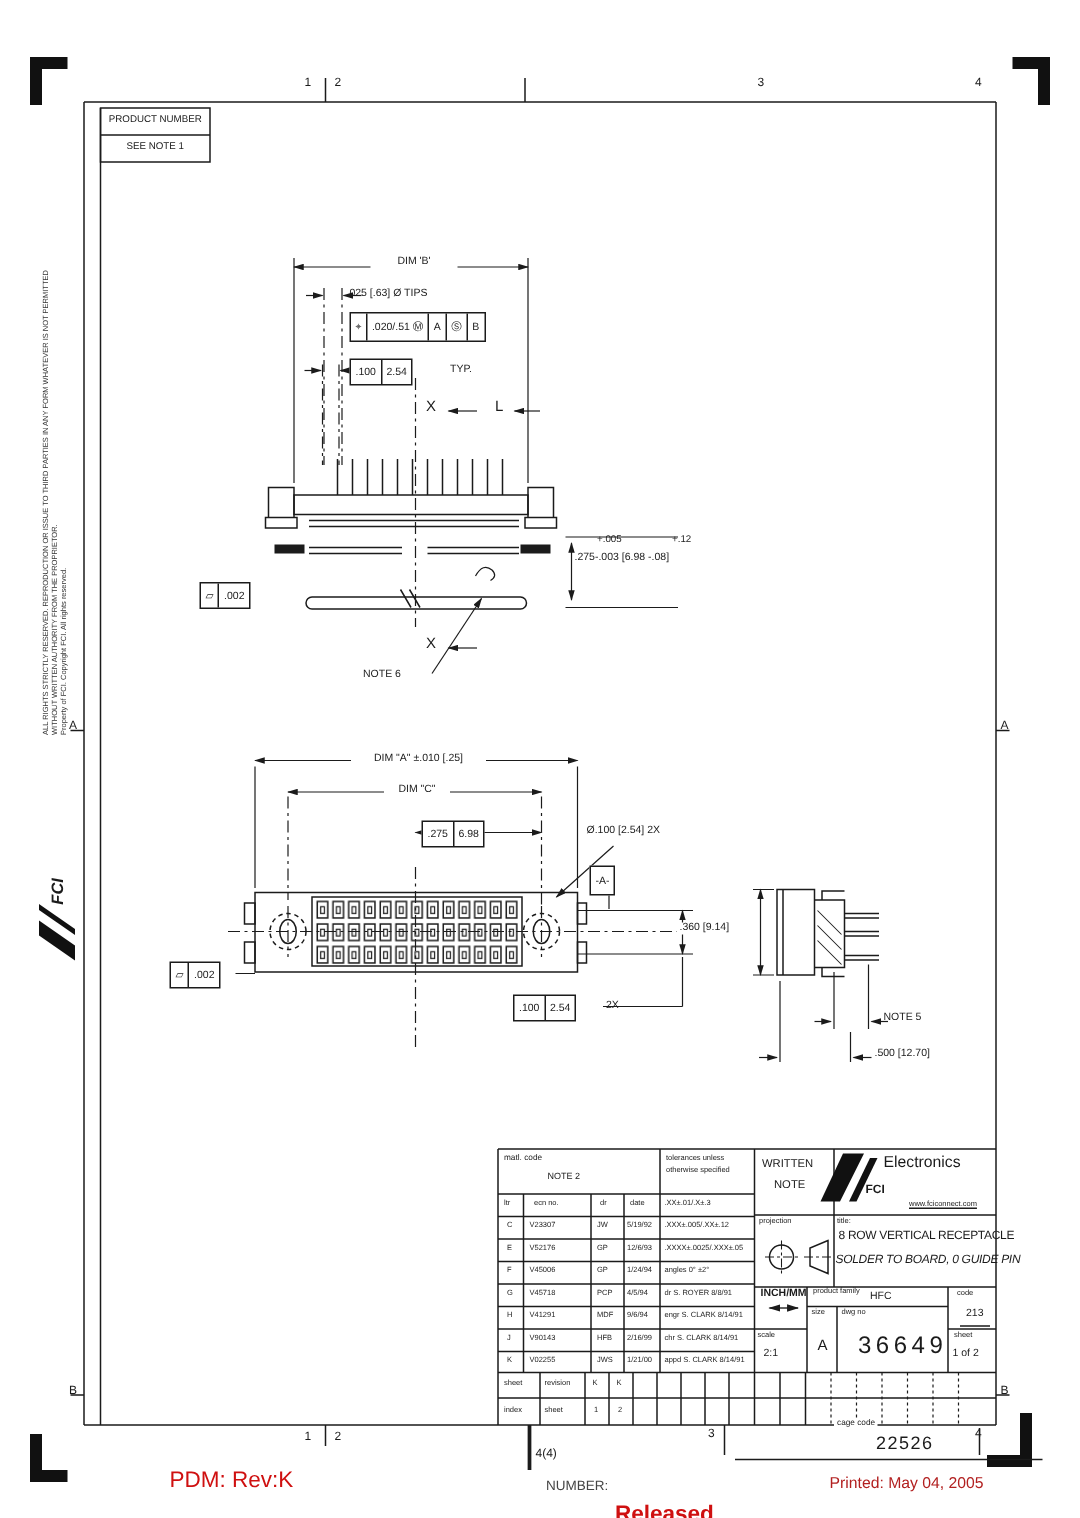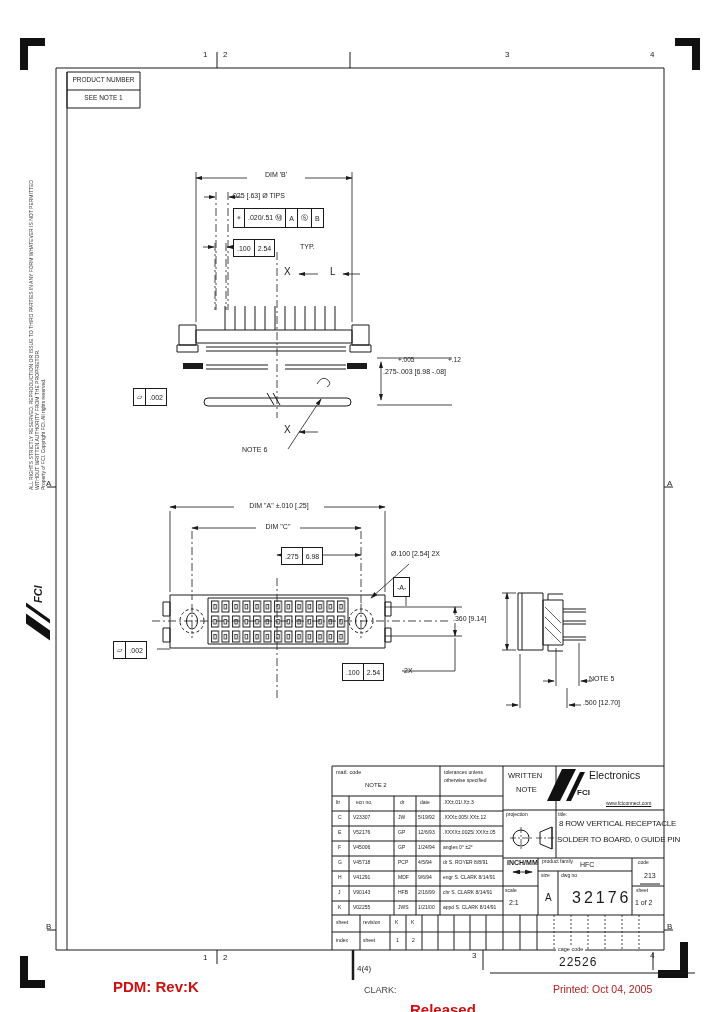--- a/index.html
+++ b/index.html
@@ -285,37 +285,37 @@
 
   <div class="lbl" style="left:508px;top:772px;font-size:7.5px;">WRITTEN</div>
   <div class="lbl" style="left:516px;top:786px;font-size:7.5px;">NOTE</div>
   <div class="lbl" style="left:589px;top:770px;font-size:10.5px;">Electronics</div>
   <div class="lbl" style="left:577px;top:789px;font-size:8px;font-weight:bold;">FCI</div>
   <div class="lbl tiny" style="left:606px;top:801px;text-decoration:underline;">www.fciconnect.com</div>
 
   <div class="lbl tiny" style="left:506px;top:812px;">projection</div>
   <div class="lbl tiny" style="left:558px;top:812px;">title:</div>
   <div class="lbl" style="left:559px;top:820px;font-size:8px;letter-spacing:-0.2px;">8 ROW VERTICAL RECEPTACLE</div>
-  <div class="lbl" style="left:557px;top:836px;font-size:8px;letter-spacing:-0.2px;">SOLDER TO BOARD, 0 GUIDE PIN</div>
+  <div class="lbl" style="left:557px;top:836px;font-size:8px;letter-spacing:-0.2px;font-style:italic;">SOLDER TO BOARD, 0 GUIDE PIN</div>
 
   <div class="lbl" style="left:507px;top:859px;font-weight:bold;">INCH/MM</div>
   <div class="lbl tiny" style="left:542px;top:859px;">product family</div>
   <div class="lbl" style="left:580px;top:861px;">HFC</div>
   <div class="lbl tiny" style="left:638px;top:860px;">code</div>
   <div class="lbl" style="left:644px;top:872px;">213</div>
   <div class="lbl tiny" style="left:541px;top:873px;">size</div>
   <div class="lbl" style="left:545px;top:892px;font-size:10px;">A</div>
   <div class="lbl tiny" style="left:561px;top:873px;">dwg no</div>
-  <div class="lbl" style="left:572px;top:889px;font-size:16px;letter-spacing:3px;">32176</div>
+  <div class="lbl" style="left:572px;top:889px;font-size:16px;letter-spacing:3px;">36649</div>
   <div class="lbl tiny" style="left:505px;top:888px;">scale</div>
   <div class="lbl" style="left:509px;top:899px;">2:1</div>
   <div class="lbl tiny" style="left:636px;top:888px;">sheet</div>
   <div class="lbl" style="left:635px;top:899px;">1 of 2</div>
 
   <div class="lbl bg" style="left:556px;top:946px;font-size:5.5px;">cage code</div>
-  <div class="lbl" style="left:559px;top:956px;font-size:12px;letter-spacing:1px;">22526</div>
-
-  <div class="lbl red" style="left:113px;top:979px;font-size:15px;font-weight:bold;">PDM: Rev:K</div>
-  <div class="lbl" style="left:364px;top:986px;font-size:9px;color:#444;">CLARK:</div>
+  <div class="lbl" style="left:584px;top:956px;font-size:12px;letter-spacing:1px;">22526</div>
+
+  <div class="lbl red" style="left:113px;top:979px;font-size:15px;font-weight:normal;">PDM: Rev:K</div>
+  <div class="lbl" style="left:364px;top:986px;font-size:9px;color:#444;">NUMBER:</div>
   <div class="lbl red" style="left:410px;top:1002px;font-size:15px;font-weight:bold;">Released</div>
-  <div class="lbl" style="left:553px;top:984px;font-size:10.5px;color:#b22020;">Printed: Oct 04, 2005</div>
+  <div class="lbl" style="left:553px;top:984px;font-size:10.5px;color:#b22020;">Printed: May 04, 2005</div>
 
 </div>
 
 </body></html>

